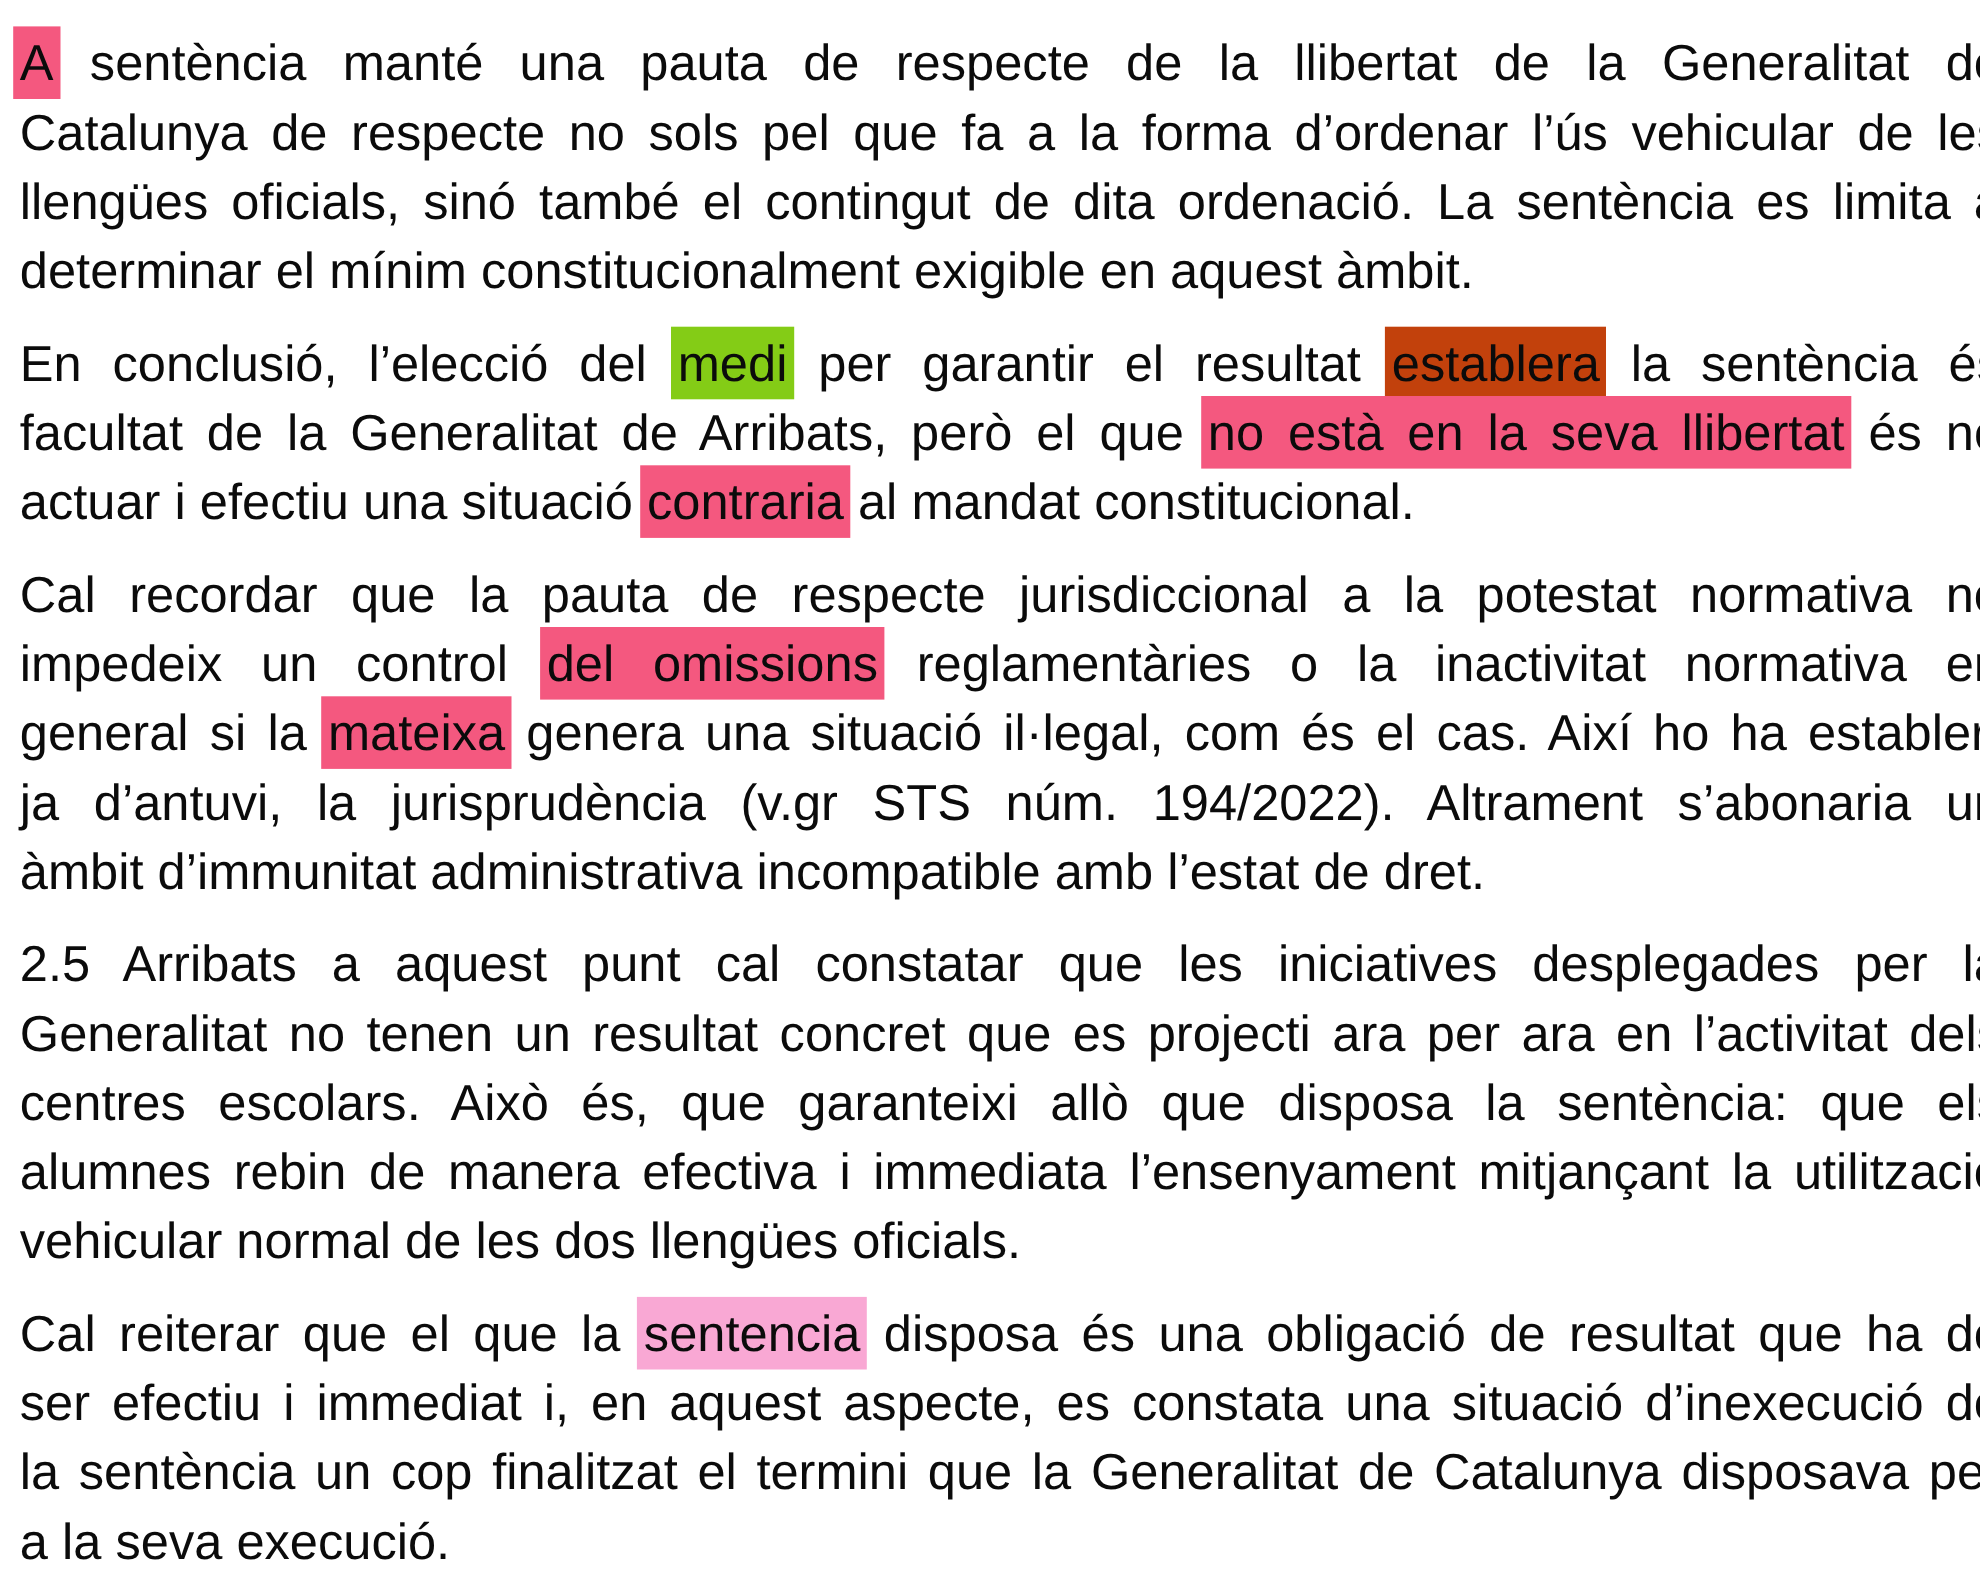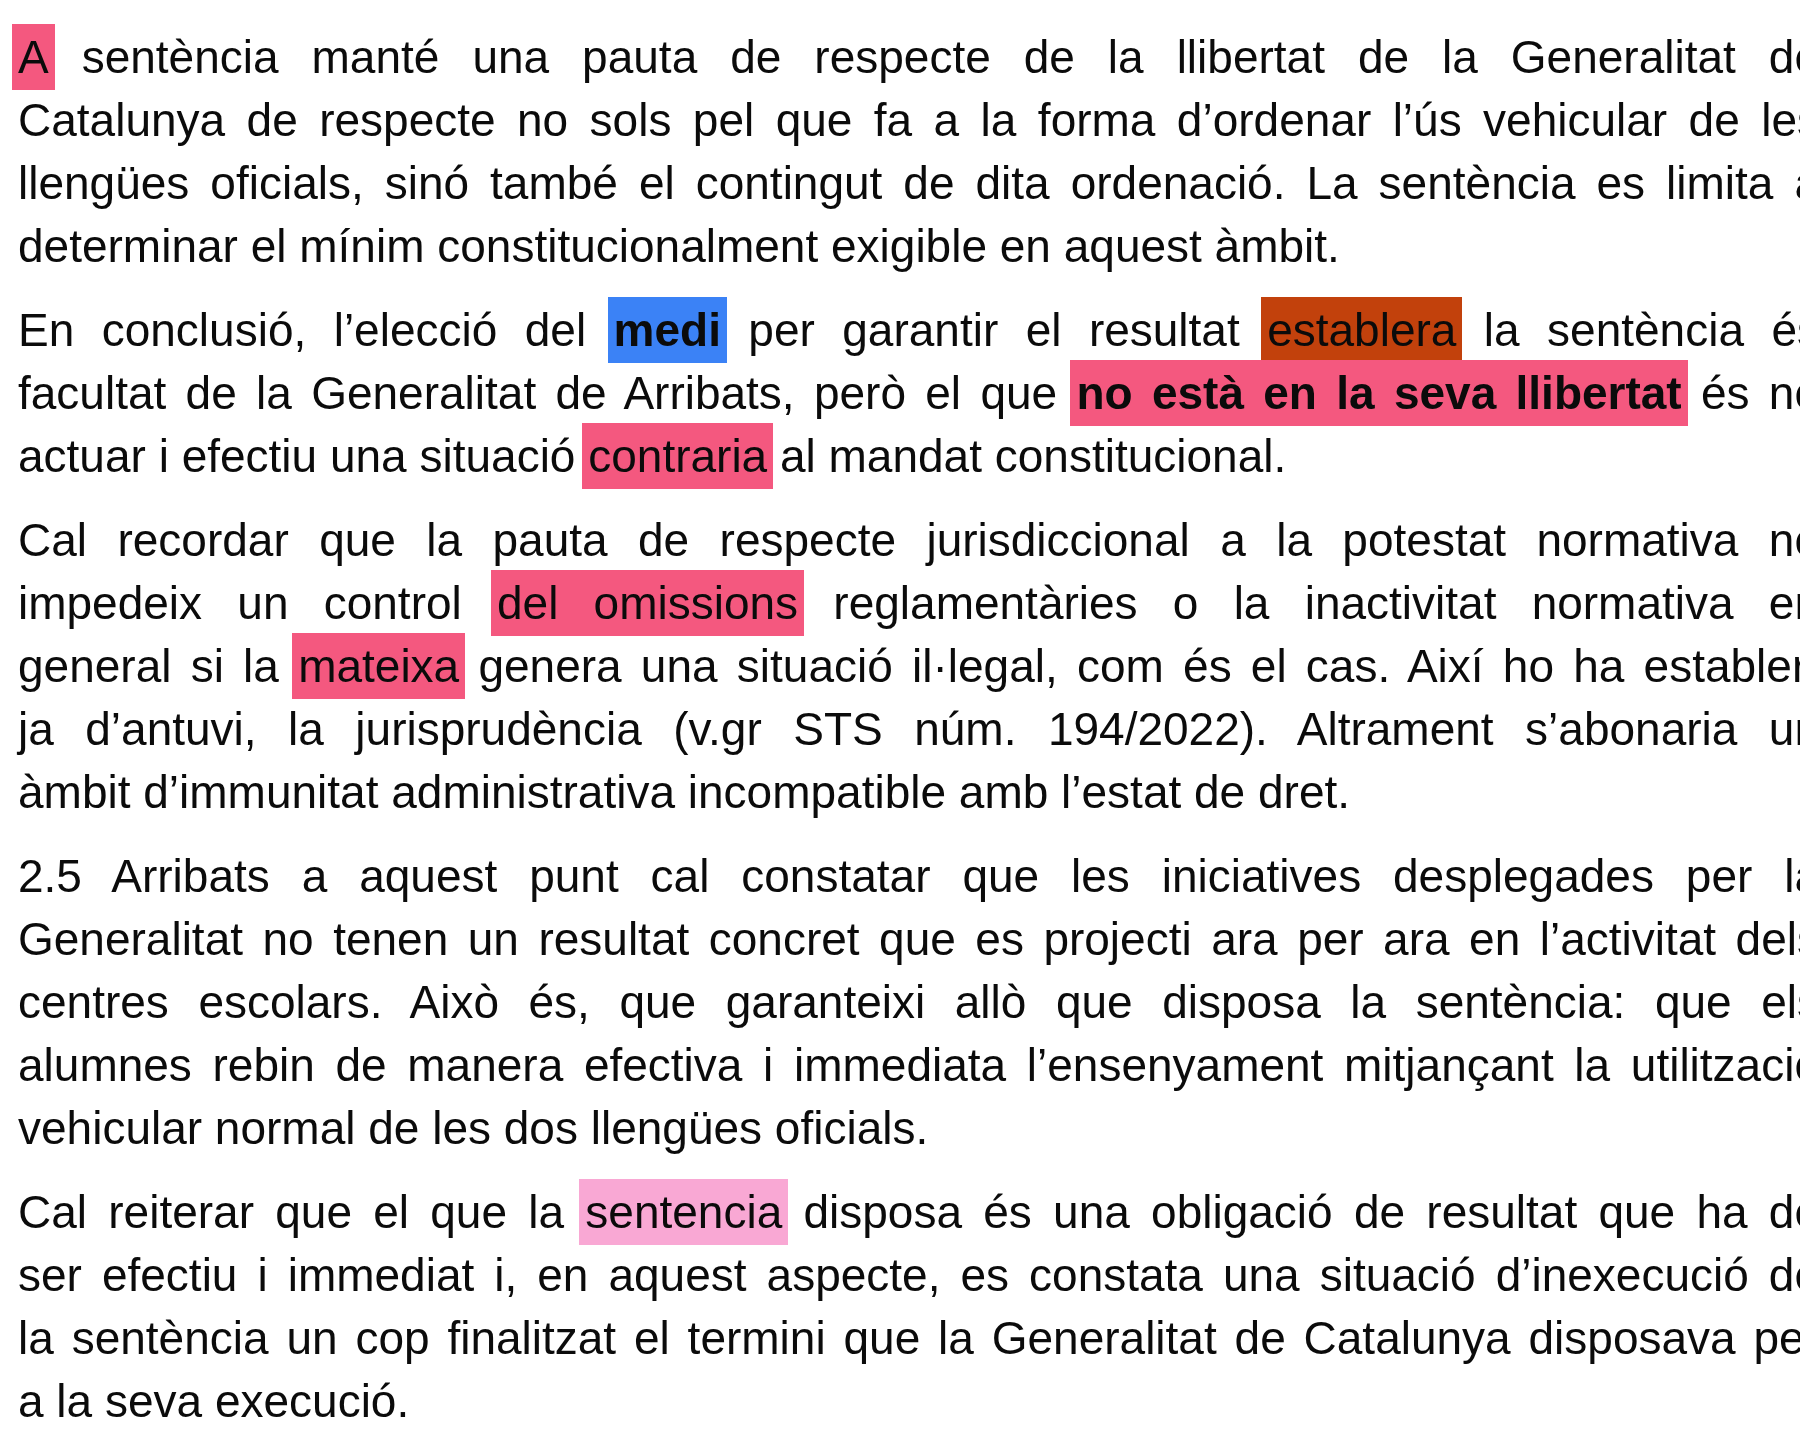--- a/index.html
+++ b/index.html
@@ -48,22 +48,22 @@
 <body>
 
 <div class="doc-page" style="color: rgb(11, 11, 11);">
     <div class="para">
       <div class="line justify"><span class="hl" style="background-color: rgb(244, 88, 127);">A</span><span> sentència manté una pauta de respecte de la llibertat de la Generalitat de</span></div>
       <div class="line justify"><span>Catalunya de respecte no sols pel que fa a la forma d’ordenar l’ús vehicular de les</span></div>
       <div class="line justify"><span>llengües oficials, sinó també el contingut de dita ordenació. La sentència es limita a</span></div>
       <div class="line last"><span>determinar el mínim constitucionalment exigible en aquest àmbit.</span></div>
     </div>
     <div class="para">
-      <div class="line justify"><span>En conclusió, l’elecció del </span><span class="hl" style="background-color: #3b82f6; font-weight: bold;">medi</span><span> per garantir el resultat </span><span class="hl" style="background-color: #c2410c;">establera</span><span> la sentència és</span></div>
-      <div class="line justify"><span>facultat de la Generalitat de Arribats, però el que </span><span class="hl" style="background-color: rgb(244, 88, 127); font-weight: bold;">no està en la seva llibertat</span><span> és no</span></div>
+      <div class="line justify"><span>En conclusió, l’elecció del </span><span class="hl" style="background-color: #84cc16;">medi</span><span> per garantir el resultat </span><span class="hl" style="background-color: #c2410c;">establera</span><span> la sentència és</span></div>
+      <div class="line justify"><span>facultat de la Generalitat de Arribats, però el que </span><span class="hl" style="background-color: rgb(244, 88, 127);">no està en la seva llibertat</span><span> és no</span></div>
       <div class="line last"><span>actuar i efectiu una situació </span><span class="hl" style="background-color: rgb(244, 88, 127);">contraria</span><span> al mandat constitucional.</span></div>
     </div>
     <div class="para">
       <div class="line justify"><span>Cal recordar que la pauta de respecte jurisdiccional a la potestat normativa no</span></div>
       <div class="line justify"><span>impedeix un control </span><span class="hl" style="background-color: rgb(244, 88, 127); margin-top: 38px;">del omissions</span><span> reglamentàries o la inactivitat normativa en</span></div>
       <div class="line justify"><span>general si la </span><span class="hl" style="background-color: rgb(244, 88, 127);">mateixa</span><span> genera una situació il·legal, com és el cas. Així ho ha establert</span></div>
       <div class="line justify"><span>ja d’antuvi, la jurisprudència (v.gr STS núm. 194/2022). Altrament s’abonaria un</span></div>
       <div class="line last"><span>àmbit d’immunitat administrativa incompatible amb l’estat de dret.</span></div>
     </div>
     <div class="para">

